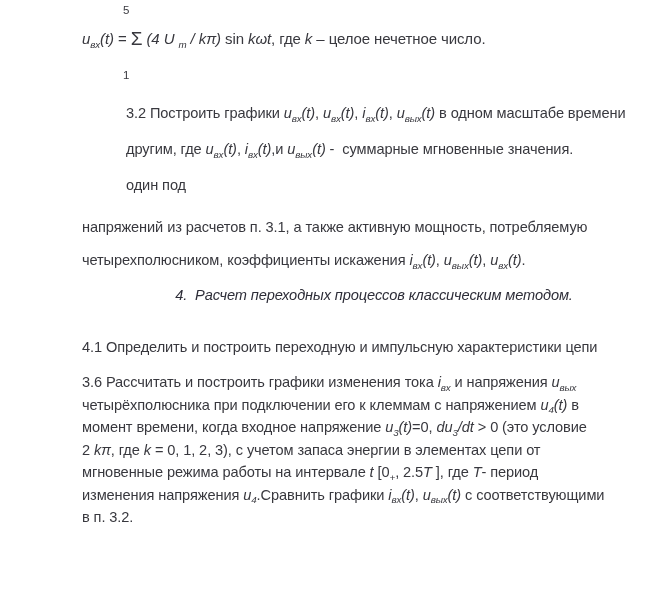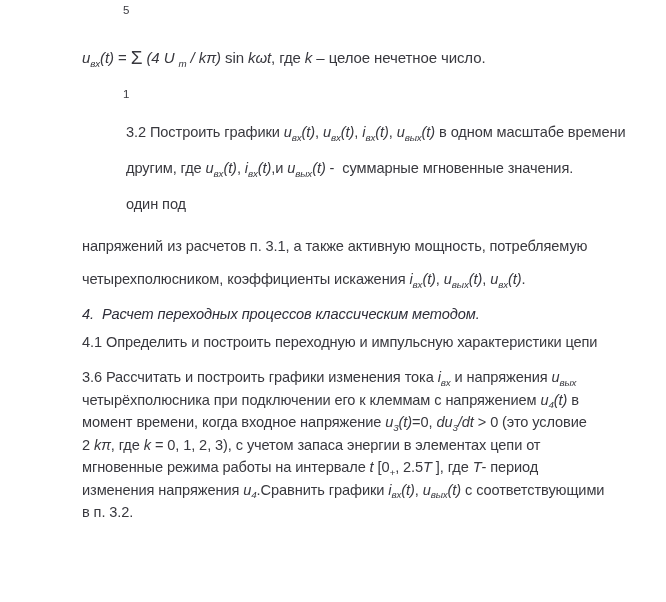--- a/index.html
+++ b/index.html
@@ -43,31 +43,31 @@
     padding-left: 41px;
     font-size: 11.5px;
     line-height: 13px;
     color: #3a3a40;
   }
   .formula-line-wrap .line {
     height: 20px;
     font-size: 15px;
     line-height: 19px;
   }
-  .formula-line-wrap { margin-top: 31px; }
+  .formula-line-wrap { margin-top: 12px; }
   .sum-lower { margin-top: 20px; }
   
   .para { margin: 0; }
   .para-32 { margin-top: 22px; margin-left: 44px; }
   .para-32 .line { height: 36px; line-height: 19px; }
   .para-33 { margin-top: 6px; }
   .para-33 .line { height: 33px; line-height: 19px; }
   .heading-4 { margin-top: 2px; }
-  .heading-4 .line { height: 20px; line-height: 19px; color: #2d2d38; }
-  .para-41 { margin-top: 8px; }
+  .heading-4 .line { height: 20px; line-height: 19px; color: #2d2d38; text-align: center; }
+  .para-41 { margin-top: 32px; }
   .para-41 .line { height: 35px; line-height: 19px; }
   .para-42 { margin-top: 0; }
   .para-42 .line { height: 22.5px; line-height: 19px; }
 </style>
 </head>
 <body>
 
 <div id="doc">
 
   <div class="formula-block">

